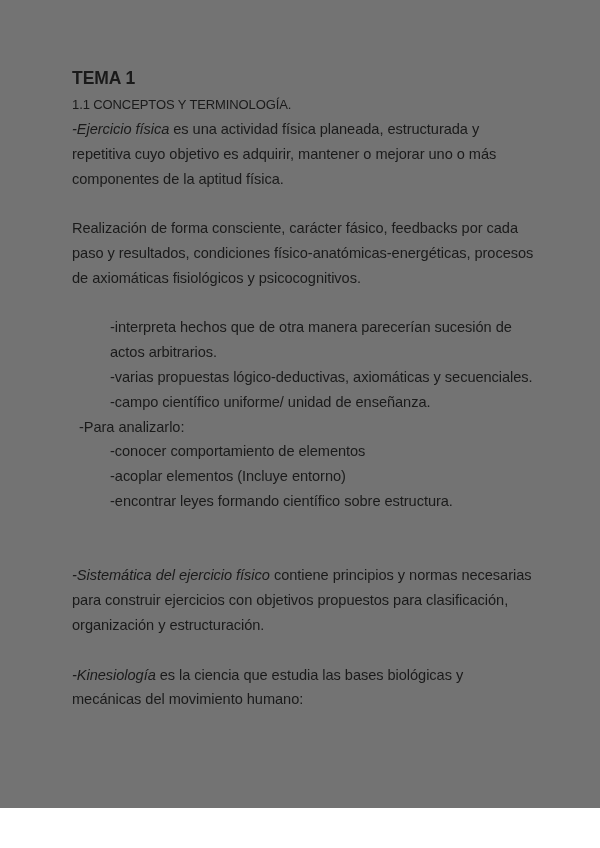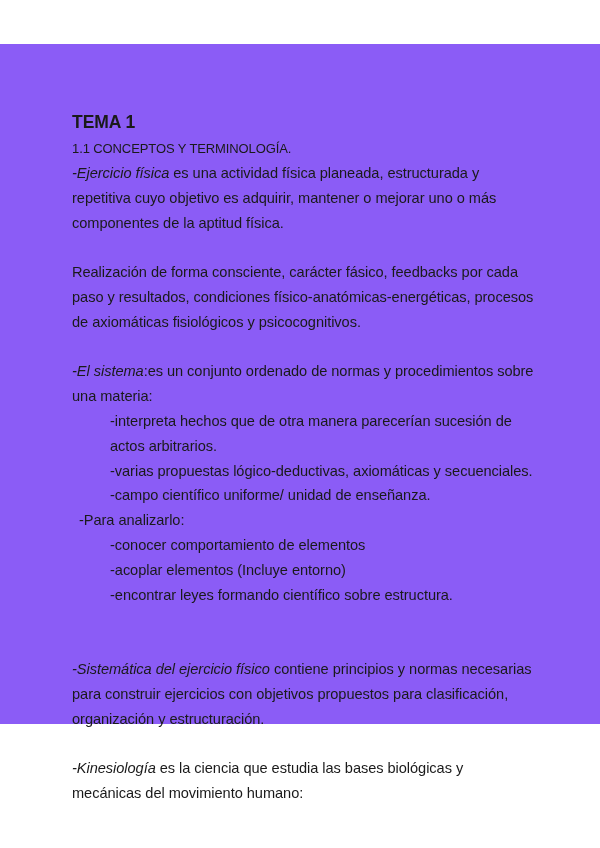--- a/index.html
+++ b/index.html
@@ -11,25 +11,24 @@
     width: 600px;
     height: 848px;
     overflow: hidden;
     font-family: "Liberation Sans", sans-serif;
     color: #1a1a1a;
     -webkit-font-smoothing: antialiased;
   }
   .page {
     position: relative;
     width: 600px;
-    height: 680px;
-    background: #8b5cf6;
+    height: 808px;
+    background: #737373;
     box-sizing: border-box;
     padding: 66px 66px 0 72px;
-    margin-top: 44px;
   }
   .doc-body {
     font-size: 14.6px;
     line-height: 24.8px;
     letter-spacing: -0.05px;
   }
   .heading-main {
     font-size: 17.5px;
     font-weight: bold;
     line-height: 25px;
@@ -73,21 +72,20 @@
 
 
     <p class="para"><em>-Ejercicio física</em><span> es una actividad física planeada, estructurada y repetitiva cuyo objetivo es adquirir, mantener o mejorar uno o más componentes de la aptitud física.</span></p>
 
     <div class="gap"></div>
 
     <p class="para">Realización de forma consciente, carácter fásico, feedbacks por cada paso y resultados, condiciones físico-anatómicas-energéticas, procesos de axiomáticas fisiológicos y psicocognitivos.</p>
 
     <div class="gap"></div>
 
-    <p class="para"><em>-El sistema</em><span>:es un conjunto ordenado de normas y procedimientos sobre una materia:</span></p>
 
     <p class="para indent-1">-interpreta hechos que de otra manera parecerían sucesión de actos arbitrarios.</p>
     <p class="para indent-1">-varias propuestas lógico-deductivas, axiomáticas y secuenciales.</p>
     <p class="para indent-1">-campo científico uniforme/ unidad de enseñanza.</p>
 
     <p class="para indent-half">-Para analizarlo:</p>
 
     <p class="para indent-1">-conocer comportamiento de elementos</p>
     <p class="para indent-1">-acoplar elementos (Incluye entorno)</p>
     <p class="para indent-1">-encontrar leyes formando científico sobre estructura.</p>

